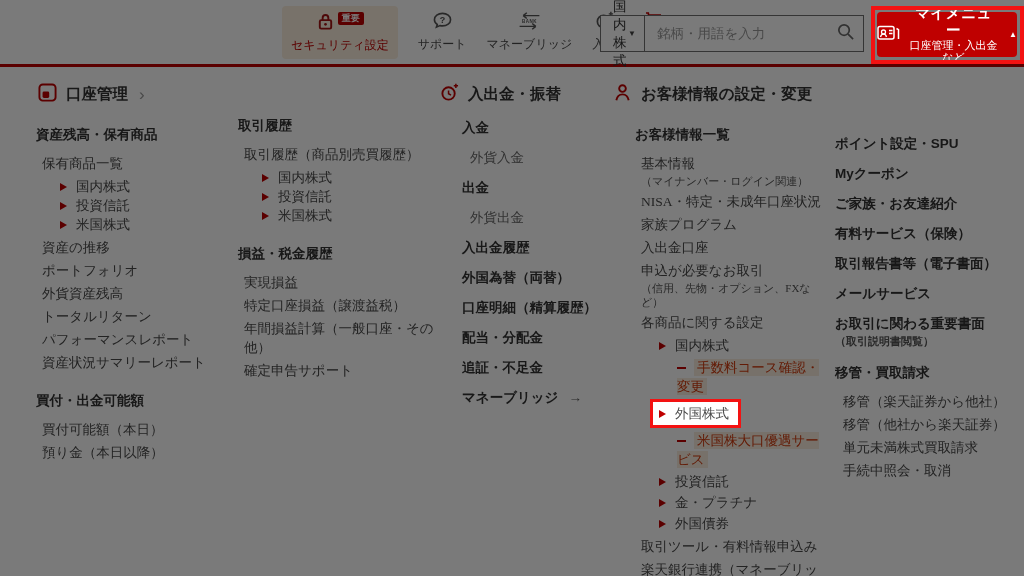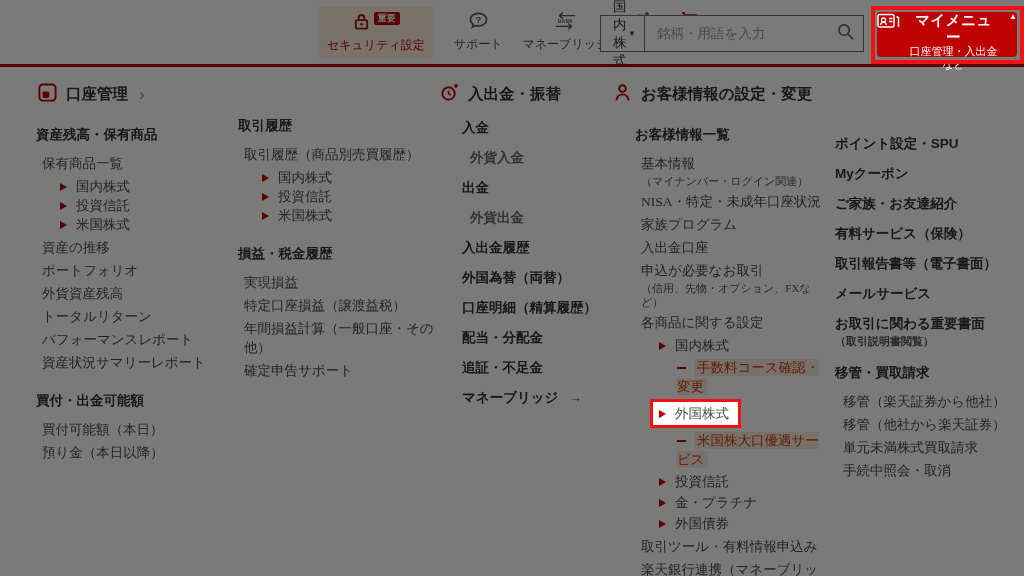--- a/index.html
+++ b/index.html
@@ -6,42 +6,42 @@
   .stage{position:relative;width:1024px;height:576px;background:#fff;overflow:hidden;
          font-family:"Liberation Sans","DejaVu Sans",sans-serif;}
   
   .hdr{position:absolute;left:0;top:0;width:1024px;height:64px;background:#fff;
        border-bottom:3px solid #bf0000;}
   .logo{position:absolute;left:12px;top:17px;display:flex;align-items:baseline;gap:7px;cursor:pointer;}
   .logo-r{font-size:27px;font-weight:bold;color:#bf0000;letter-spacing:-1px;position:relative;}
   .logo-r::after{content:"";position:absolute;left:2px;bottom:-4px;width:74px;height:3px;
                  background:#bf0000;transform:rotate(-4deg);border-radius:2px;}
   .logo-jp{font-size:26px;font-weight:bold;color:#bf0000;letter-spacing:1px;}
-  .hnav{position:absolute;left:282px;top:0;height:64px;display:flex;align-items:center;gap:20px;margin-left:36px;}
+  .hnav{position:absolute;left:282px;top:0;height:64px;display:flex;align-items:center;gap:20px;}
   .hitem{display:flex;flex-direction:column;align-items:center;justify-content:center;gap:3px;
          font-size:12px;color:#4a4a4a;cursor:pointer;white-space:nowrap;}
   .hitem .ic{height:22px;display:flex;align-items:flex-end;gap:3px;}
   .hitem.tile{background:#faeedd;border-radius:4px;padding:6px 9px 5px;color:#bf0000;}
   .hitem.red{color:#bf0000;}
   .hbadge{display:inline-block;background:#bf0000;color:#fff;font-size:9px;line-height:1;
           padding:2px 4px;border-radius:2px;font-weight:bold;align-self:flex-start;}
   .hcaret{font-size:8px;color:#bf0000;margin-left:2px;}
   
   .search{position:absolute;left:600px;top:15px;width:264px;height:37px;border:1px solid #6f6f6f;
           background:#fff;display:flex;align-items:stretch;box-sizing:border-box;}
   .s-sel{width:102px;border-right:1px solid #6f6f6f;display:flex;align-items:center;
          padding:0 8px 0 12px;font-size:13.5px;color:#333;cursor:pointer;justify-content:space-between;}
   .s-sel .car{font-size:8px;color:#444;}
   .s-inp{flex:1;display:flex;align-items:center;padding:0 8px 0 10px;}
   .s-inp input{border:none;outline:none;flex:1;font-size:13.5px;color:#333;min-width:0;
                font-family:inherit;background:transparent;}
   .s-inp input::placeholder{color:#9a9a9a;}
   
   .mymenu{position:absolute;right:7px;top:12px;width:140px;height:45px;background:#bf0000;
-          border:none;border-radius:4px;display:flex;align-items:flex-start;justify-content:center;
+          border:none;border-radius:4px;display:flex;align-items:center;justify-content:center;
           gap:8px;cursor:pointer;z-index:60;padding:0;}
   .mm-txt{display:flex;flex-direction:column;align-items:flex-start;line-height:1.15;}
   .mm-title{color:#fff;font-size:14.5px;font-weight:bold;letter-spacing:.5px;}
   .mm-sub{color:#fff;font-size:11px;}
   .mm-caret{color:#fff;font-size:8px;margin-left:2px;}
   .ring{position:absolute;border:4px solid #f31212;box-sizing:border-box;z-index:61;pointer-events:none;}
   .ring-mymenu{left:871px;top:6px;width:153px;height:58px;}
   
   .mega{position:absolute;left:0;top:67px;width:1024px;height:509px;background:#fff;}
   .mcol{position:absolute;}
@@ -67,21 +67,21 @@
   .c-trade-history{left:232px;top:50px;width:205px;}
   .c-deposit-withdrawal{left:438px;top:16px;width:172px;}
   .c-customer-settings{left:608px;top:16px;width:222px;}
   .c-services-other{left:828px;top:56px;width:196px;}
   .c-account-management .m-title{padding-left:8px;}
   .c-account-management .m-heading,.c-trade-history .m-heading{padding-left:6px;}
   .c-account-management .mi,.c-trade-history .mi{padding-left:12px;}
   .c-account-management .mi-arrow,.c-trade-history .mi-arrow{padding-left:30px;margin:0;}
   .c-deposit-withdrawal .m-title{padding-left:2px;}
   .c-deposit-withdrawal .mi{padding-left:24px;margin:11px 0;}
-  .c-deposit-withdrawal .mi-muted{padding-left:32px;font-weight:bold;}
+  .c-deposit-withdrawal .mi-muted{padding-left:32px;}
   .c-customer-settings .m-title{padding-left:5px;}
   .c-customer-settings .m-heading{padding-left:27px;}
   .c-customer-settings .mi{padding-left:33px;font-family:Liberation Serif, serif;}
   .c-customer-settings .mi-arrow{padding-left:51px;margin:2px 0;}
   .c-customer-settings .mi-dash{padding-left:69px;margin:3px 0;}
   .c-customer-settings .has-hl{padding-left:42px;}
   .c-services-other .mi{padding-left:15px;}
   .c-services-other .mi-bold{padding-left:7px;margin:11px 0;}
   .c-services-other .m-heading{padding-left:7px;margin-top:16px;}
   

